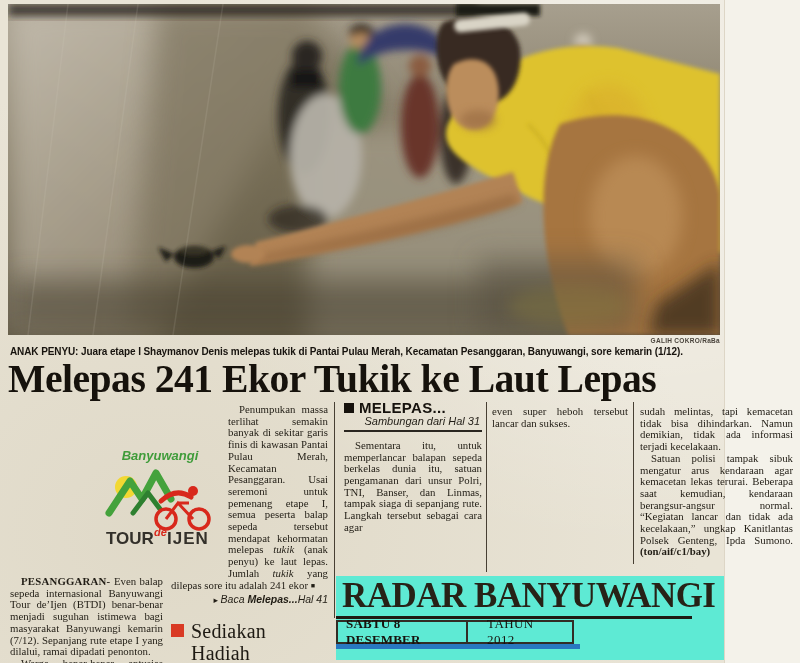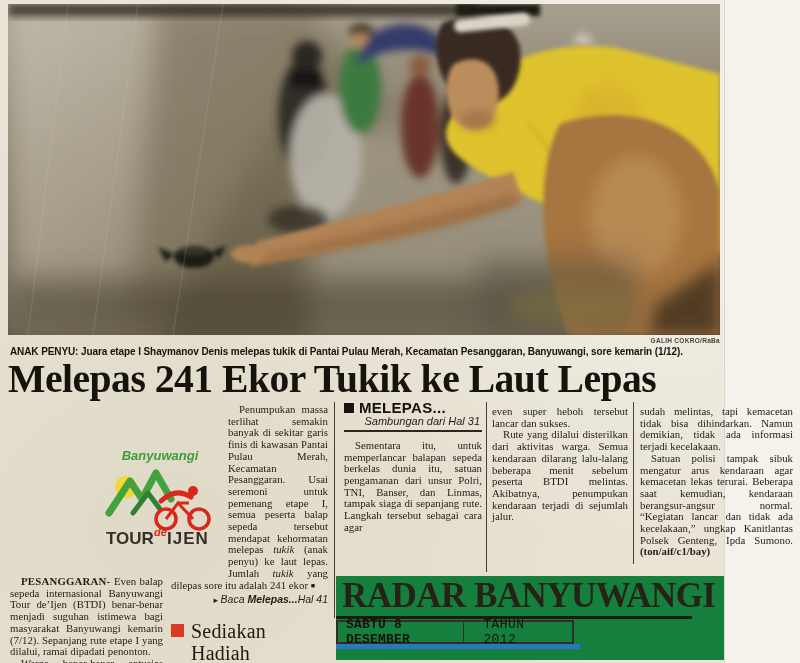--- a/index.html
+++ b/index.html
@@ -59,28 +59,28 @@
   .jump-rule{height:1.5px;background:#2a2620;margin-bottom:8px;}
   
   .vrule{position:absolute;width:1px;background:#473f33;}
   .vr1{left:334px;top:402px;height:216px;}
   .vr2{left:486px;top:402px;height:170px;}
   .vr3{left:633px;top:402px;height:162px;}
   
   .logo{position:absolute;left:103px;top:447px;width:114px;height:100px;}
   
   .masthead{position:absolute;left:336px;top:576px;width:388px;height:84px;
-    background:#15803d;}
+    background:#5eead4;}
   .mast-title{font-family:"Liberation Serif","DejaVu Serif",serif;font-weight:bold;
     font-size:36px;line-height:38px;color:#272217;white-space:nowrap;
     letter-spacing:-.5px;transform:scaleX(.97);transform-origin:left top;margin-left:6px;}
   .mast-underline{width:356px;height:3px;background:#1e1a13;margin-top:2px;}
   .datebar{width:238px;height:24px;border:2px solid #322d25;box-sizing:border-box;
     margin-top:1px;display:flex;align-items:center;
-    font-family:Liberation Mono, monospace;font-size:13px;color:#16120d;}
+    font-family:Liberation Serif, serif;font-size:13px;color:#16120d;}
   .datebar .d1{font-weight:bold;padding:0 8px;letter-spacing:.2px;}
   .datebar .dsep{width:2px;height:20px;background:#322d25;}
   .datebar .d2{padding:0 19px;letter-spacing:.4px;}
   .bluebar{width:244px;height:4.5px;background:#2878c0;margin-top:0;}
 </style>
 </head>
 <body>
 
 <div class="page">
 
@@ -204,21 +204,20 @@
     <div class="jump-head">
       <span class="sq"></span><span>MELEPAS...</span>
     </div>
     <div class="jump-sub">Sambungan dari Hal 31</div>
     <div class="jump-rule"></div>
     <p class="bp ind">Sementara itu, untuk memperlancar balapan sepeda berkelas dunia itu, satuan pengamanan dari unsur Polri, TNI, Banser, dan Linmas, tampak siaga di sepanjang rute. Langkah tersebut sebagai cara agar</p>
   </div>
 
   <div class="col col4">
     <p class="bp">even super heboh tersebut lancar dan sukses.</p>
-    <p class="bp ind">Rute yang dilalui disterilkan dari aktivitas warga. Semua kendaraan dilarang lalu-lalang beberapa menit sebelum peserta BTDI melintas. Akibatnya, penumpukan kendaraan terjadi di sejumlah jalur.</p>
   </div>
 
   <div class="col col5">
     <p class="bp">sudah melintas, tapi kemacetan tidak bisa dihindarkan. Namun demikian, tidak ada informasi terjadi kecelakaan.</p>
     <p class="bp ind">
       <span>Satuan polisi tampak sibuk mengatur arus kendaraan agar kemacetan lekas terurai. Beberapa saat kemudian, kendaraan berangsur-angsur normal. “Kegiatan lancar dan tidak ada kecelakaan,” ungkap Kanitlantas Polsek Genteng, Ipda Sumono. </span><b>(ton/aif/c1/bay)</b>
     </p>
   </div>
 
   <svg class="logo" viewBox="0 0 114 100">

